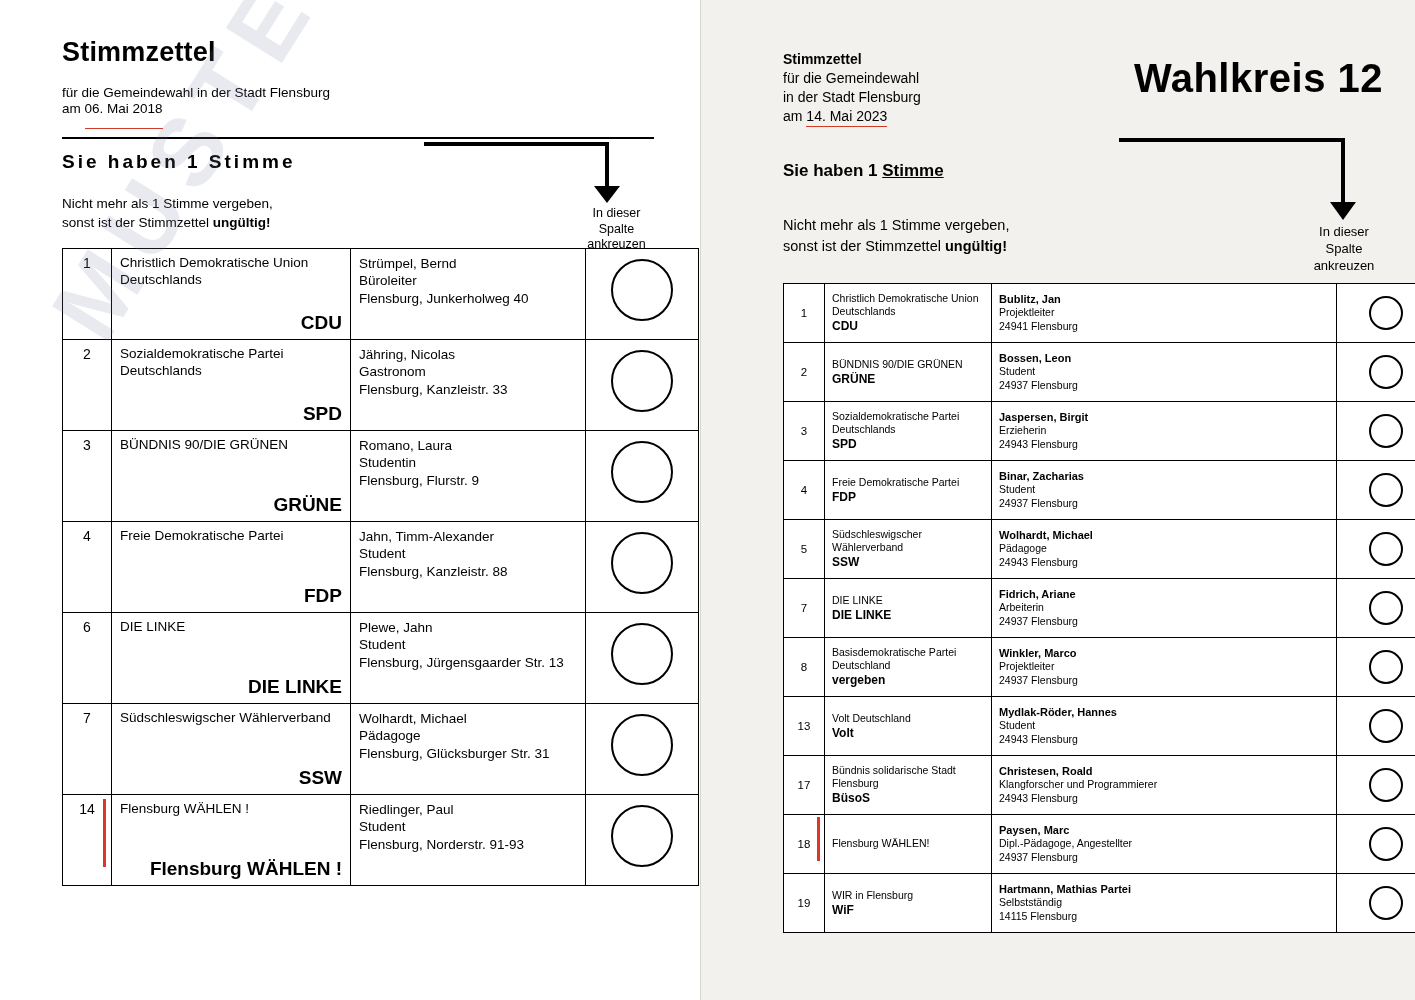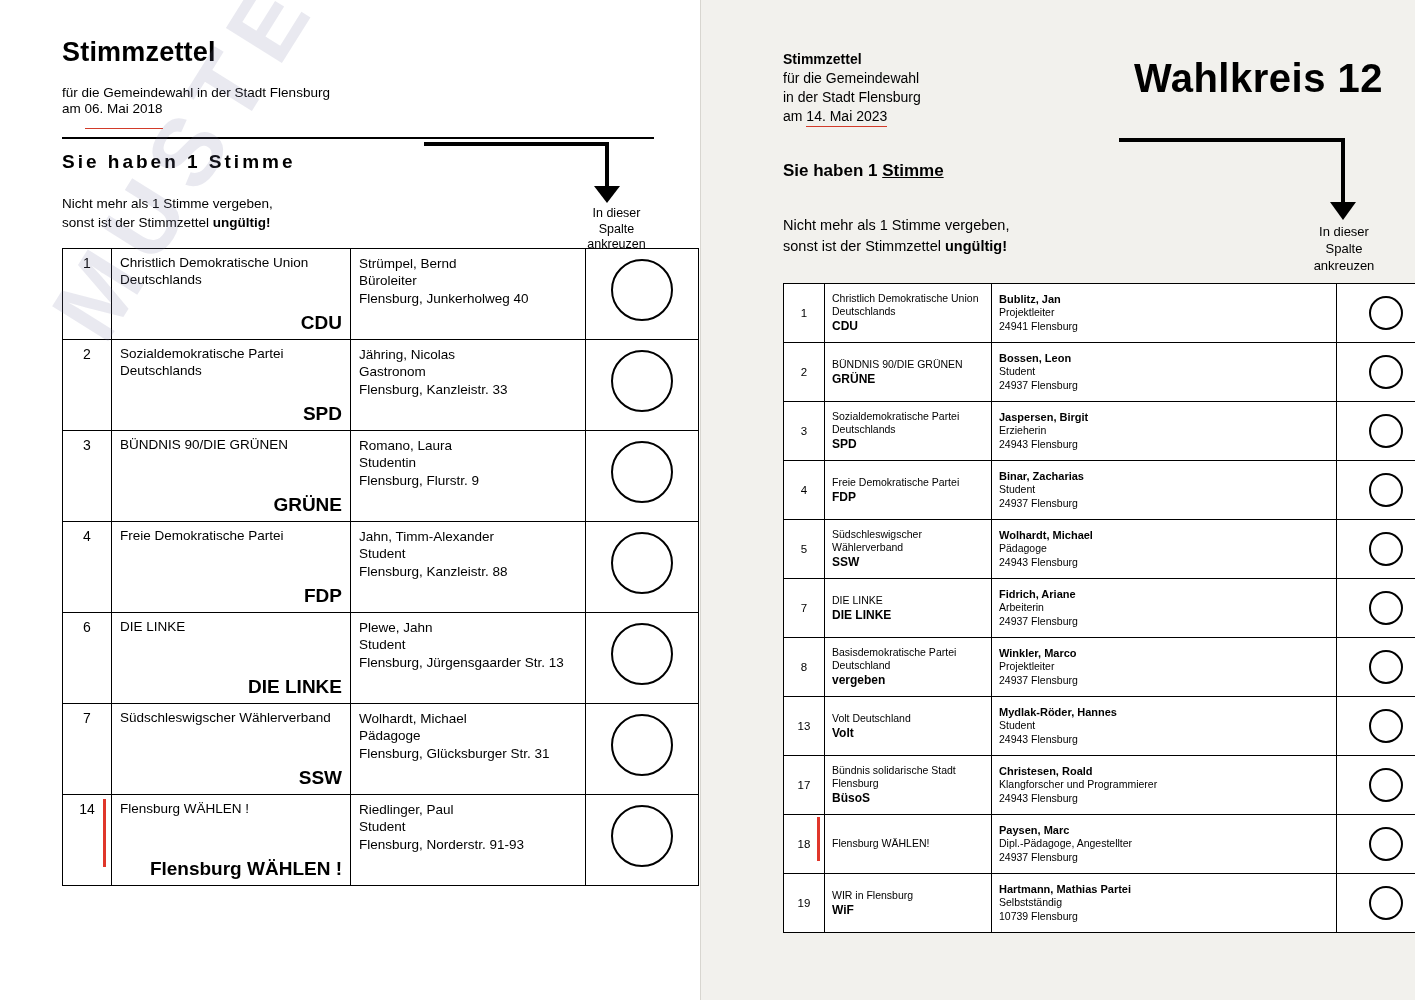--- a/index.html
+++ b/index.html
@@ -691,21 +691,21 @@
 
         <tr>
           <td class="rc-num">19</td>
           <td class="rc-party">
             <div class="r-party-long">WIR in Flensburg</div>
             <div class="r-party-short">WiF</div>
           </td>
           <td class="rc-cand">
             <div class="r-cand-name">Hartmann, Mathias Partei</div>
             <div>Selbstständig</div>
-            <div>10739 Flensburg</div>
+            <div>14115 Flensburg</div>
           </td>
           <td class="rc-circle">
             <div class="r-circle"></div>
           </td>
         </tr>
 
       </tbody>
     </table>
   </div>
 

